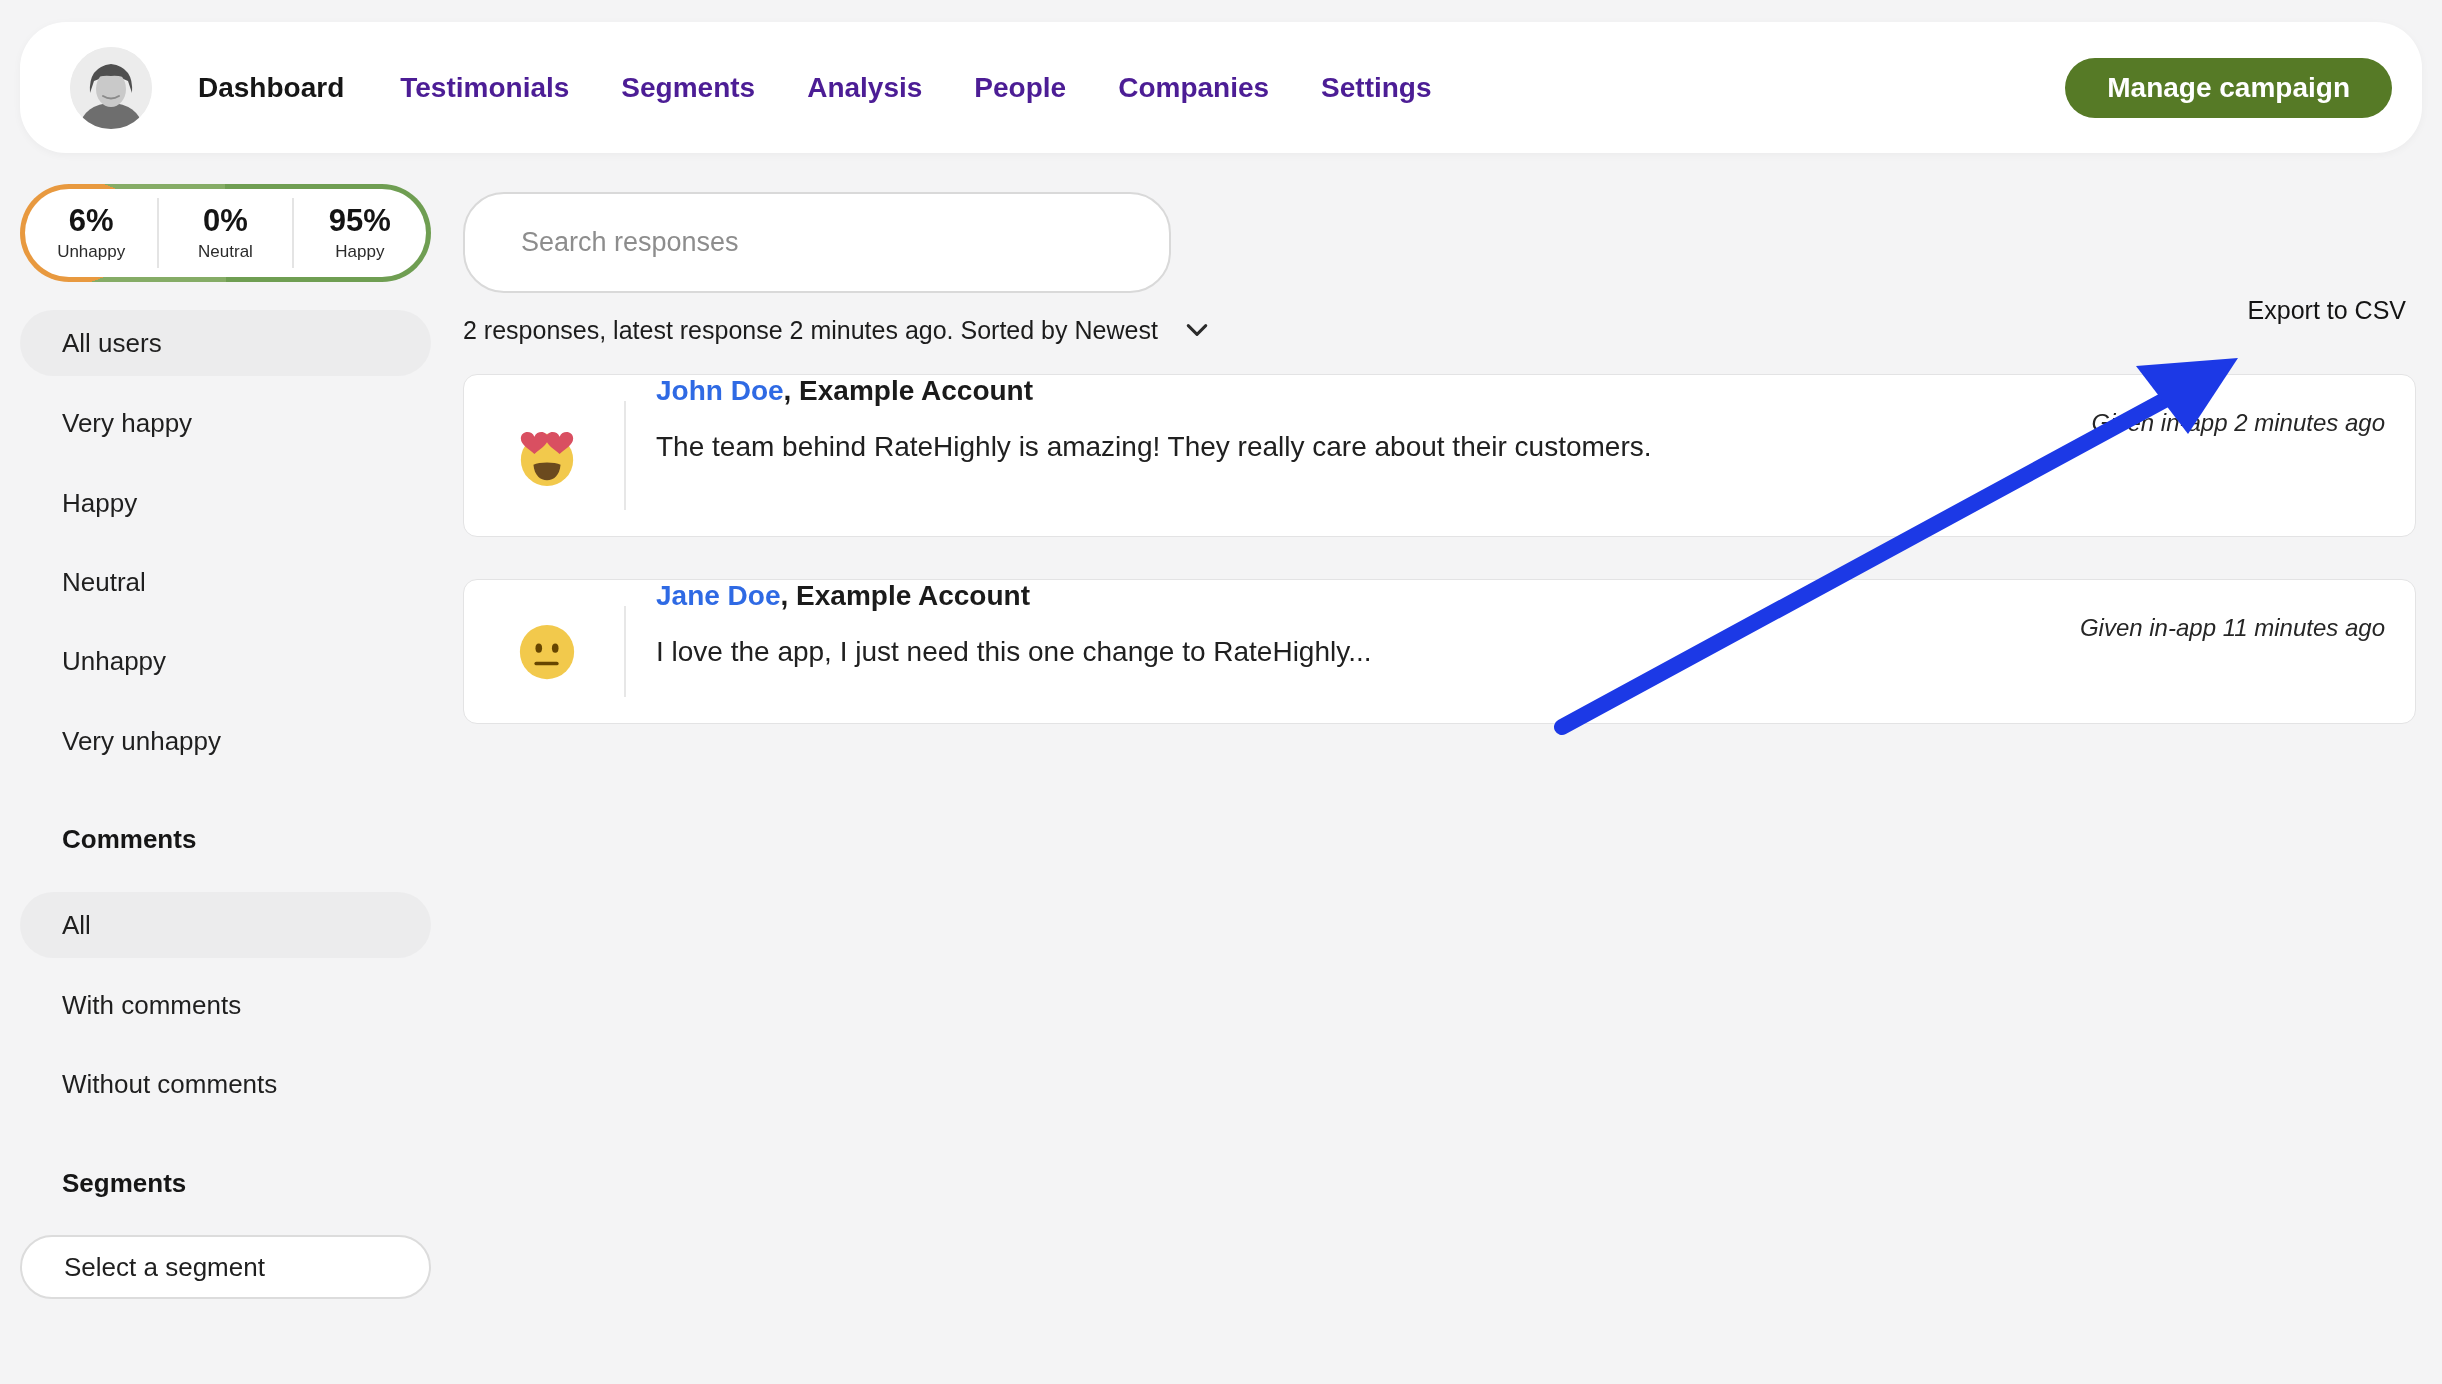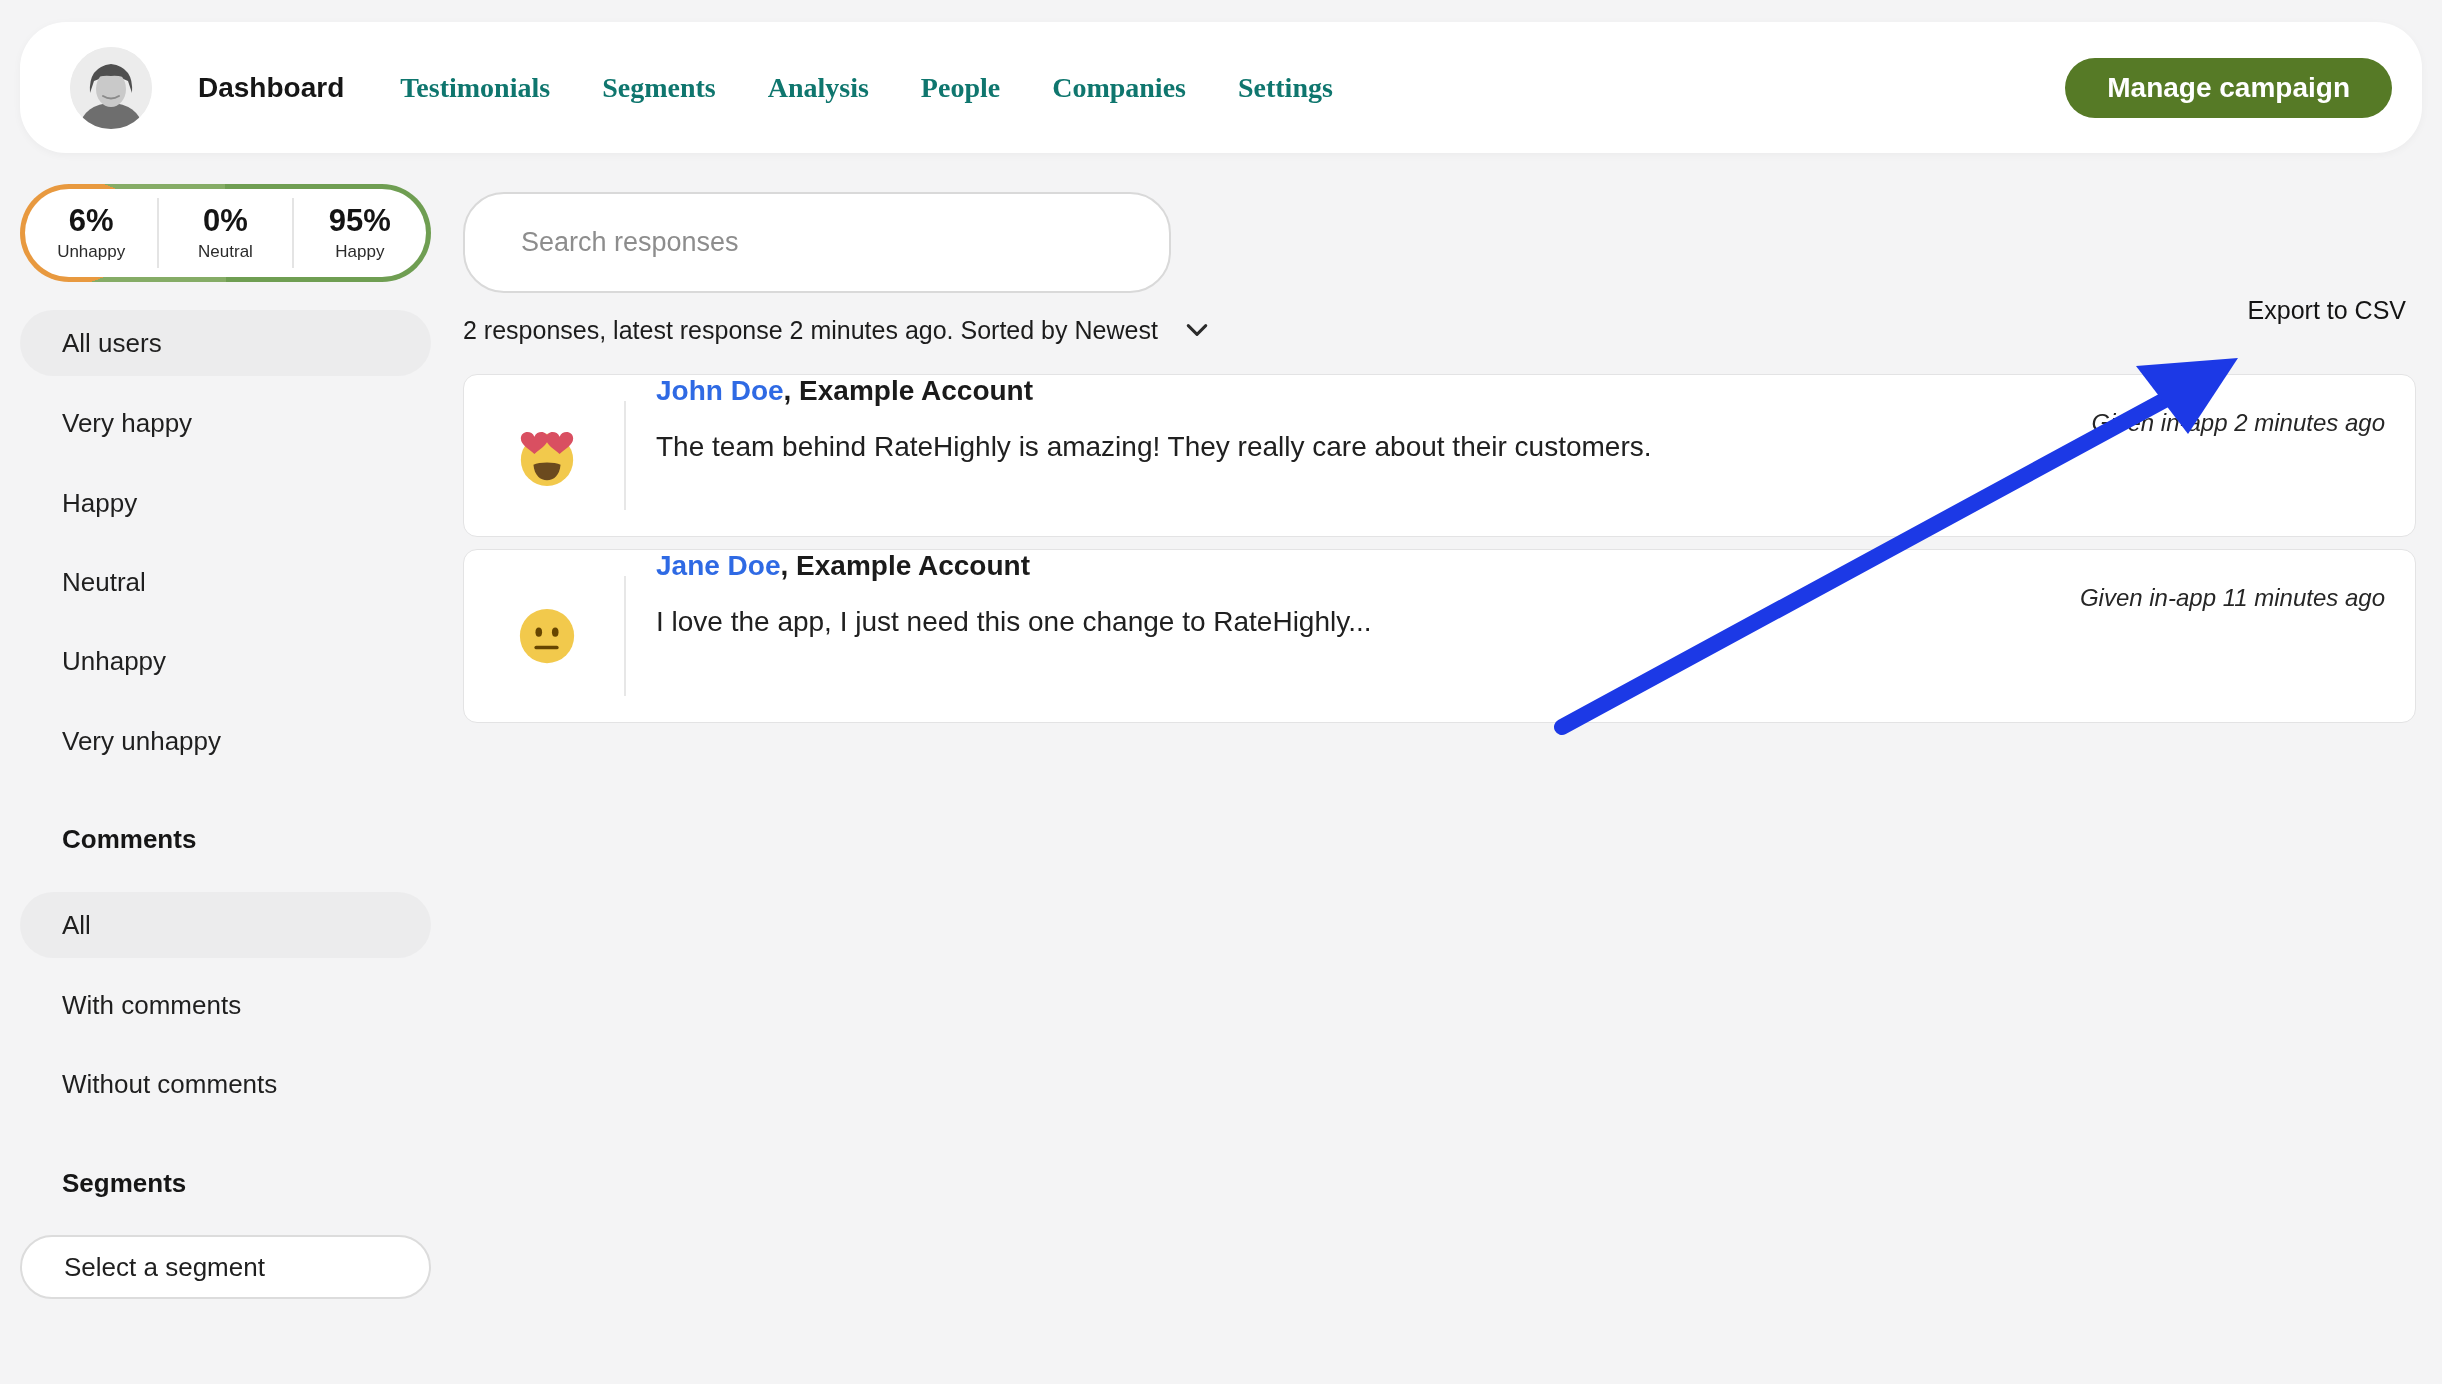--- a/index.html
+++ b/index.html
@@ -24,22 +24,22 @@
     width:82px; height:82px; border-radius:50%;
     overflow:hidden; flex:0 0 auto; margin-right:46px;
     background:#ececec;
   }
   .nav-title {
     font-size:28px; font-weight:700; color:#161616; margin-right:56px;
     white-space:nowrap; cursor:default;
   }
   .nav-links { display:flex; align-items:center; gap:52px; }
   .nav-link {
-    font-size:28px; font-weight:700; color:#0f766e; text-decoration:none;
-    white-space:nowrap; cursor:pointer;font-family:Liberation Serif, serif;
+    font-size:28px; font-weight:700; color:#4c1d95; text-decoration:none;
+    white-space:nowrap; cursor:pointer;
   }
   .nav-spacer { flex:1; }
   .cta-btn {
     background:#567a26; color:#ffffff; border:none; cursor:pointer;
     height:60px; padding:0 42px; border-radius:38px;
     font-family:"Liberation Sans", sans-serif;
     font-size:28px; font-weight:700; white-space:nowrap;
   }
 
   
@@ -102,21 +102,21 @@
   .export-link {
     position:absolute; right:36px; top:296px;
     font-size:25px; color:#141414; white-space:nowrap; cursor:pointer;
   }
 
   .card {
     position:absolute; left:463px; width:1953px;
     background:#ffffff; border:1px solid #e3e3e4; border-radius:14px;
   }
   .card-1 { top:374px; height:163px; }
-  .card-2 { top:549px; height:174px; }
+  .card-2 { top:579px; height:145px; }
   .card-emoji { position:absolute; left:52px; top:50%; transform:translateY(-50%); width:62px; height:62px; }
   .card-divider {
     position:absolute; left:160px; top:26px; bottom:26px; width:2px;
     background:#e7e7e7;
   }
   .card-body {
     position:absolute; left:192px; top:0; bottom:0; right:420px;
     display:flex; flex-direction:column; gap:24px;
   }
   .card-namerow { font-size:28px; white-space:nowrap; cursor:default; }

